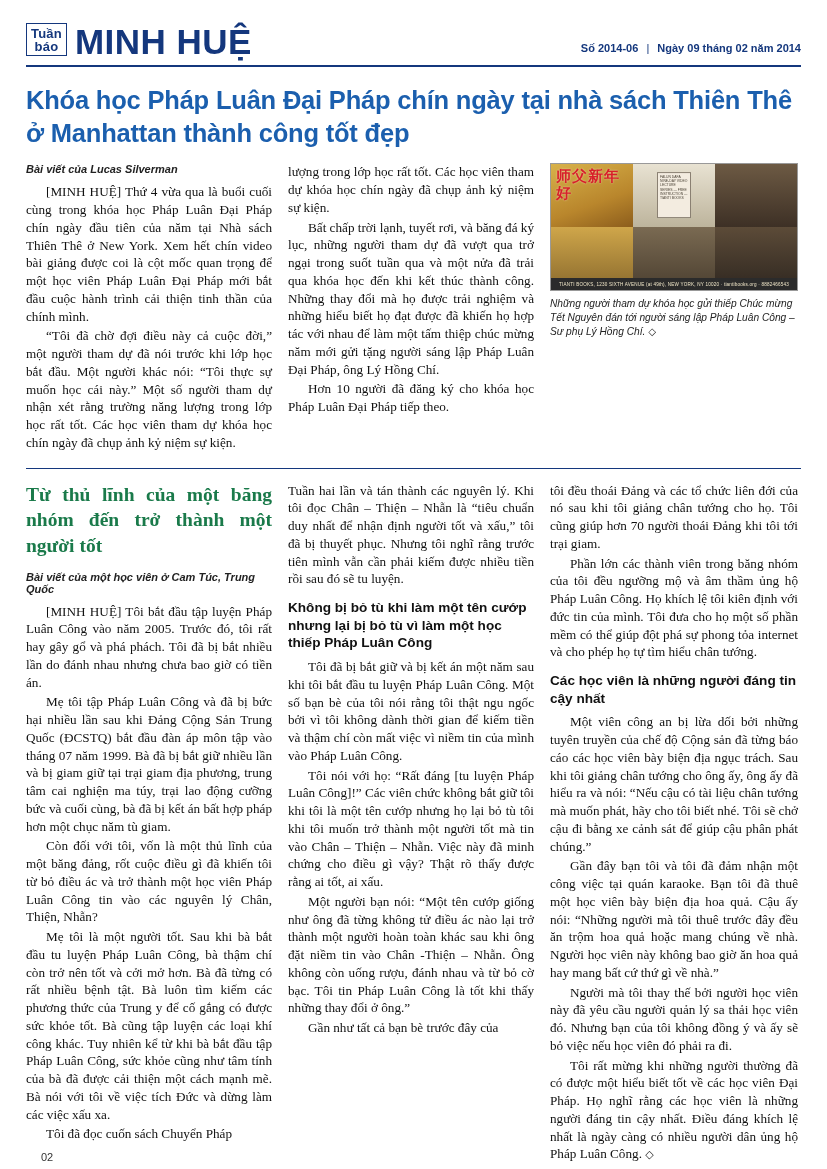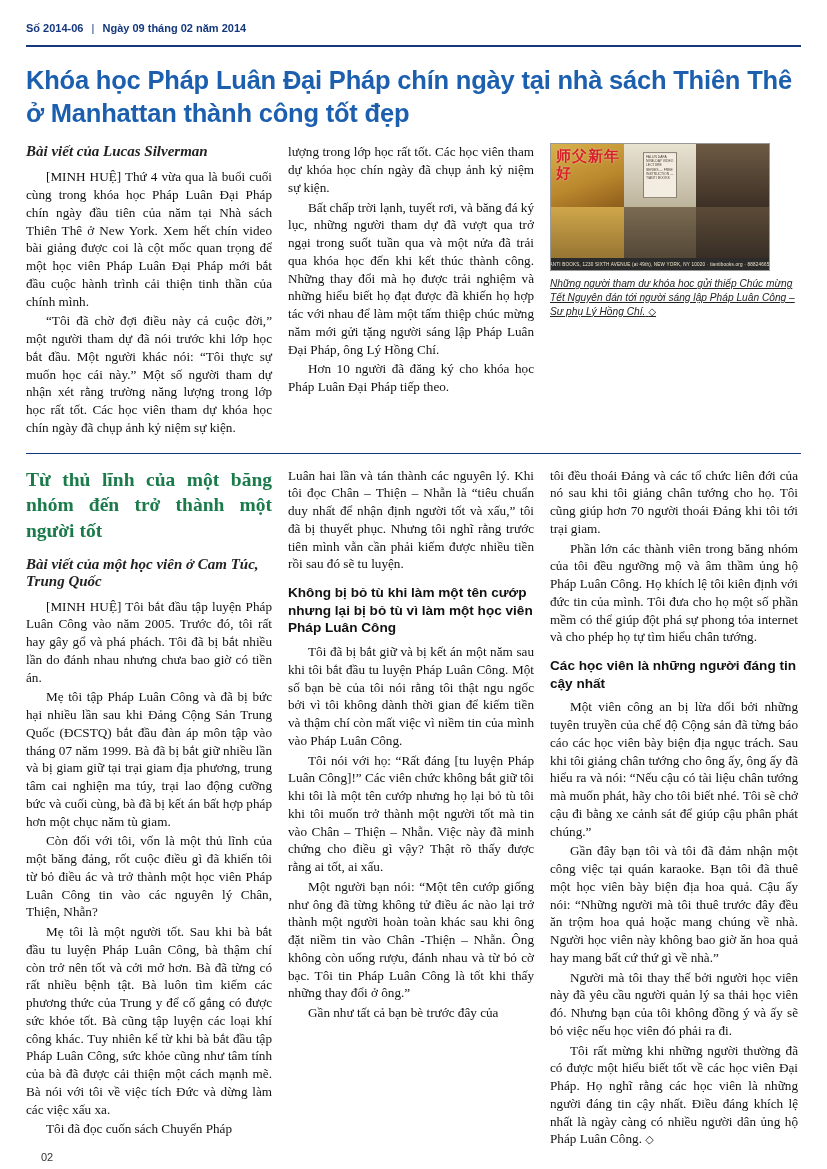--- a/index.html
+++ b/index.html
@@ -69,24 +69,24 @@
     color: #1b5fae;
     font-size: 25.5px;
     line-height: 1.28;
     font-weight: bold;
     margin: 17px 0 14px 0;
     letter-spacing: -0.2px;
   }
 
   
   .byline {
-    font-family: Liberation Serif, serif;
+    font-family: Liberation Sans, sans-serif;
     font-weight: bold;
     font-style: italic;
-    font-size: 15px;
+    font-size: 11px;
     color: #222;
     margin: 0 0 8px 0;
   }
   p.body {
     font-size: 13.2px;
     line-height: 1.345;
     text-align: justify;
     margin: 0 0 2px 0;
     text-indent: 20px;
     hyphens: auto;
@@ -107,21 +107,21 @@
     display: flex;
     gap: 16px;
   }
   .col { }
   .col-a { width: 246px; }
   .col-b { width: 246px; }
   .col-c { width: 248px; }
 
   
   .photo-frame {
-    width: 220px;
+    width: 248px;
     height: 128px;
     border: 1px solid #999;
     background: #efe6d8;
     position: relative;
     overflow: hidden;
     display: grid;
     grid-template-columns: 1fr 1fr 1fr;
     grid-template-rows: 1fr 1fr;
   }
   .photo-cell { position: relative; overflow: hidden; }
@@ -171,21 +171,20 @@
     overflow: hidden;
     font-family: "Liberation Sans", sans-serif;
   }
   .caption {
     font-family: "Liberation Sans", sans-serif;
     font-size: 10.2px;
     font-style: italic;
     line-height: 1.34;
     color: #222;
     margin-top: 6px;
-    text-decoration: underline;
   }
   .caption .dia { font-style: normal; }
 
   
   .rule {
     border: none;
     border-top: 1.4px solid #14377d;
     margin: 14px 0 13px 0;
   }
 
@@ -213,20 +212,27 @@
     padding-left: 15px;
   }
   .dia-end { font-family: "Liberation Sans", sans-serif; font-size: 11px; }
 </style>
 </head>
 <body>
 
 <div class="page">
 
   <div class="masthead">
+    <div class="logo">
+      <div class="logo-badge">
+        <div>Tuần</div>
+        <div>báo</div>
+      </div>
+      <div class="logo-title">MINH HUỆ</div>
+    </div>
     <div class="issue">
       <span>Số 2014-06</span>
       <span class="sep">|</span>
       <span>Ngày 09 tháng 02 năm 2014</span>
     </div>
   </div>
 
   <h1 class="headline">Khóa học Pháp Luân Đại Pháp chín ngày tại nhà sách Thiên Thê ở Manhattan thành công tốt đẹp</h1>
 
   <div class="top-story">
@@ -272,22 +278,22 @@
       <h2 class="headline2">Từ thủ lĩnh của một băng nhóm đến trở thành một người tốt</h2>
       <div class="byline">Bài viết của một học viên ở Cam Túc, Trung Quốc</div>
       <p class="body">[MINH HUỆ] Tôi bắt đầu tập luyện Pháp Luân Công vào năm 2005. Trước đó, tôi rất hay gây gổ và phá phách. Tôi đã bị bắt nhiều lần do đánh nhau nhưng chưa bao giờ có tiền án.</p>
       <p class="body">Mẹ tôi tập Pháp Luân Công và đã bị bức hại nhiều lần sau khi Đảng Cộng Sản Trung Quốc (ĐCSTQ) bắt đầu đàn áp môn tập vào tháng 07 năm 1999. Bà đã bị bắt giữ nhiều lần và bị giam giữ tại trại giam địa phương, trung tâm cai nghiện ma túy, trại lao động cưỡng bức và cuối cùng, bà đã bị kết án bất hợp pháp hơn một chục năm tù giam.</p>
       <p class="body">Còn đối với tôi, vốn là một thủ lĩnh của một băng đảng, rốt cuộc điều gì đã khiến tôi từ bỏ điều ác và trở thành một học viên Pháp Luân Công tin vào các nguyên lý Chân, Thiện, Nhẫn?</p>
       <p class="body">Mẹ tôi là một người tốt. Sau khi bà bắt đầu tu luyện Pháp Luân Công, bà thậm chí còn trở nên tốt và cởi mở hơn. Bà đã từng có rất nhiều bệnh tật. Bà luôn tìm kiếm các phương thức của Trung y để cố gắng có được sức khỏe tốt. Bà cũng tập luyện các loại khí công khác. Tuy nhiên kể từ khi bà bắt đầu tập Pháp Luân Công, sức khỏe cũng như tâm tính của bà đã được cải thiện một cách mạnh mẽ. Bà nói với tôi về việc tích Đức và dừng làm các việc xấu xa.</p>
       <p class="body">Tôi đã đọc cuốn sách Chuyển Pháp</p>
     </div>
 
     <div class="col col-b">
-      <p class="body noindent">Luân hai lần và tán thành các nguyên lý. Khi tôi đọc Chân – Thiện – Nhẫn là “tiêu chuẩn duy nhất để nhận định người tốt và xấu,” tôi đã bị thuyết phục. Nhưng tôi nghĩ rằng trước tiên mình vẫn cần phải kiếm được nhiều tiền rồi sau đó sẽ tu luyện.</p>
-      <h3 class="subhead">Không bị bỏ tù khi làm một tên cướp nhưng lại bị bỏ tù vì làm một học viên Pháp Luân Công</h3>
+      <p class="body noindent">Tuần hai lần và tán thành các nguyên lý. Khi tôi đọc Chân – Thiện – Nhẫn là “tiêu chuẩn duy nhất để nhận định người tốt và xấu,” tôi đã bị thuyết phục. Nhưng tôi nghĩ rằng trước tiên mình vẫn cần phải kiếm được nhiều tiền rồi sau đó sẽ tu luyện.</p>
+      <h3 class="subhead">Không bị bỏ tù khi làm một tên cướp nhưng lại bị bỏ tù vì làm một học thiếp Pháp Luân Công</h3>
       <p class="body">Tôi đã bị bắt giữ và bị kết án một năm sau khi tôi bắt đầu tu luyện Pháp Luân Công. Một số bạn bè của tôi nói rằng tôi thật ngu ngốc bởi vì tôi không dành thời gian để kiếm tiền và thậm chí còn mất việc vì niềm tin của mình vào Pháp Luân Công.</p>
       <p class="body">Tôi nói với họ: “Rất đáng [tu luyện Pháp Luân Công]!” Các viên chức không bắt giữ tôi khi tôi là một tên cướp nhưng họ lại bỏ tù tôi khi tôi muốn trở thành một người tốt mà tin vào Chân – Thiện – Nhẫn. Việc này đã minh chứng cho điều gì vậy? Thật rõ thấy được rằng ai tốt, ai xấu.</p>
       <p class="body">Một người bạn nói: “Một tên cướp giống như ông đã từng không tử điều ác nào lại trở thành một người hoàn toàn khác sau khi ông đặt niềm tin vào Chân -Thiện – Nhẫn. Ông không còn uống rượu, đánh nhau và từ bỏ cờ bạc. Tôi tin Pháp Luân Công là tốt khi thấy những thay đổi ở ông.”</p>
       <p class="body">Gần như tất cả bạn bè trước đây của</p>
     </div>
 
     <div class="col col-c">
       <p class="body noindent">tôi đều thoái Đảng và các tổ chức liên đới của nó sau khi tôi giảng chân tướng cho họ. Tôi cũng giúp hơn 70 người thoái Đảng khi tôi tới trại giam.</p>
       <p class="body">Phần lớn các thành viên trong băng nhóm của tôi đều ngưỡng mộ và âm thầm ủng hộ Pháp Luân Công. Họ khích lệ tôi kiên định với đức tin của mình. Tôi đưa cho họ một số phần mềm có thể giúp đột phá sự phong tỏa internet và cho phép họ tự tìm hiểu chân tướng.</p>
       <h3 class="subhead">Các học viên là những người đáng tin cậy nhất</h3>

